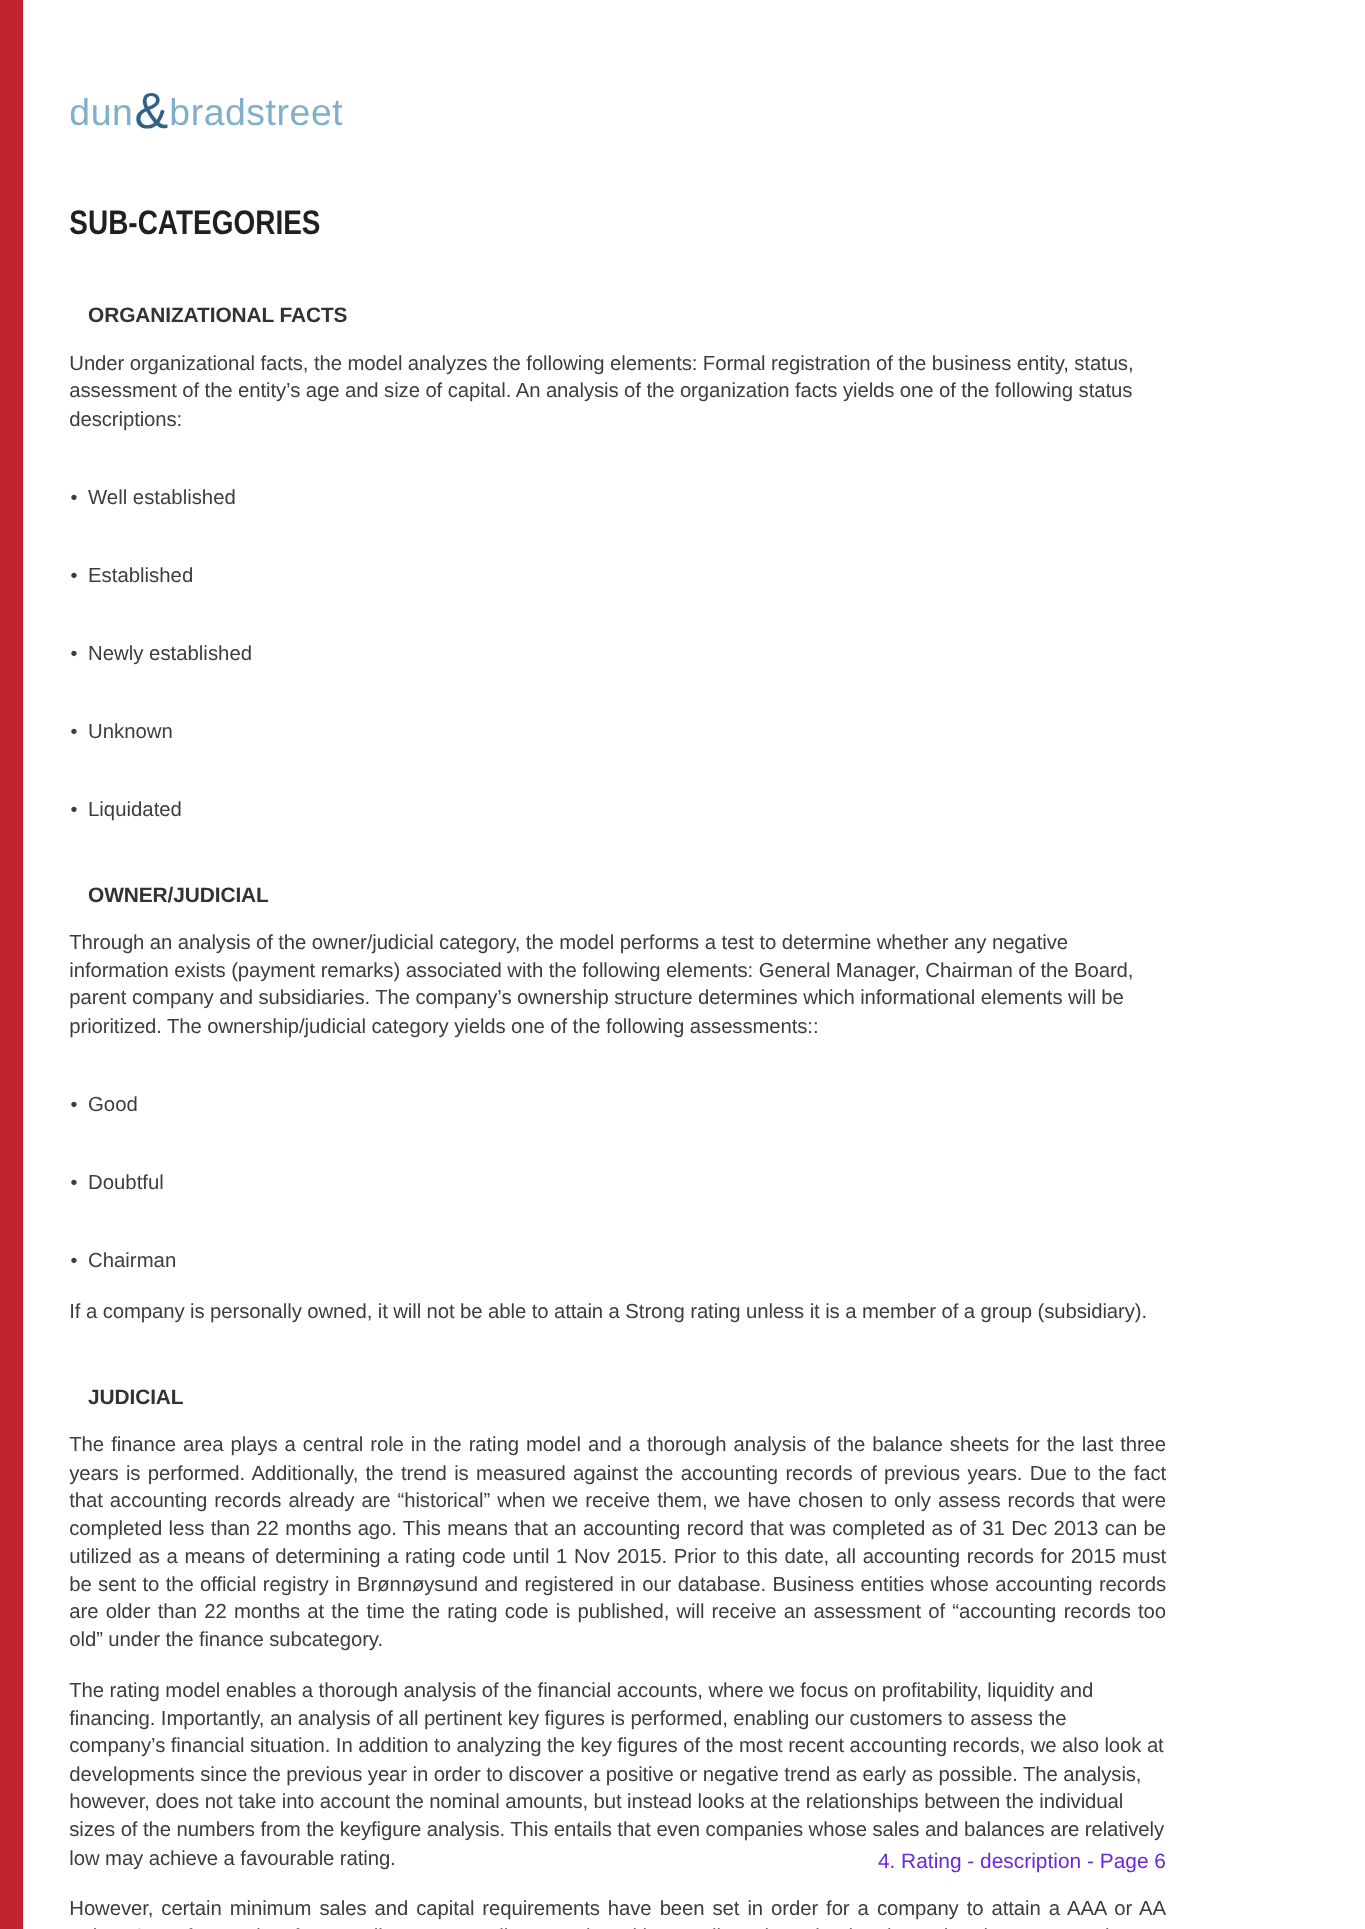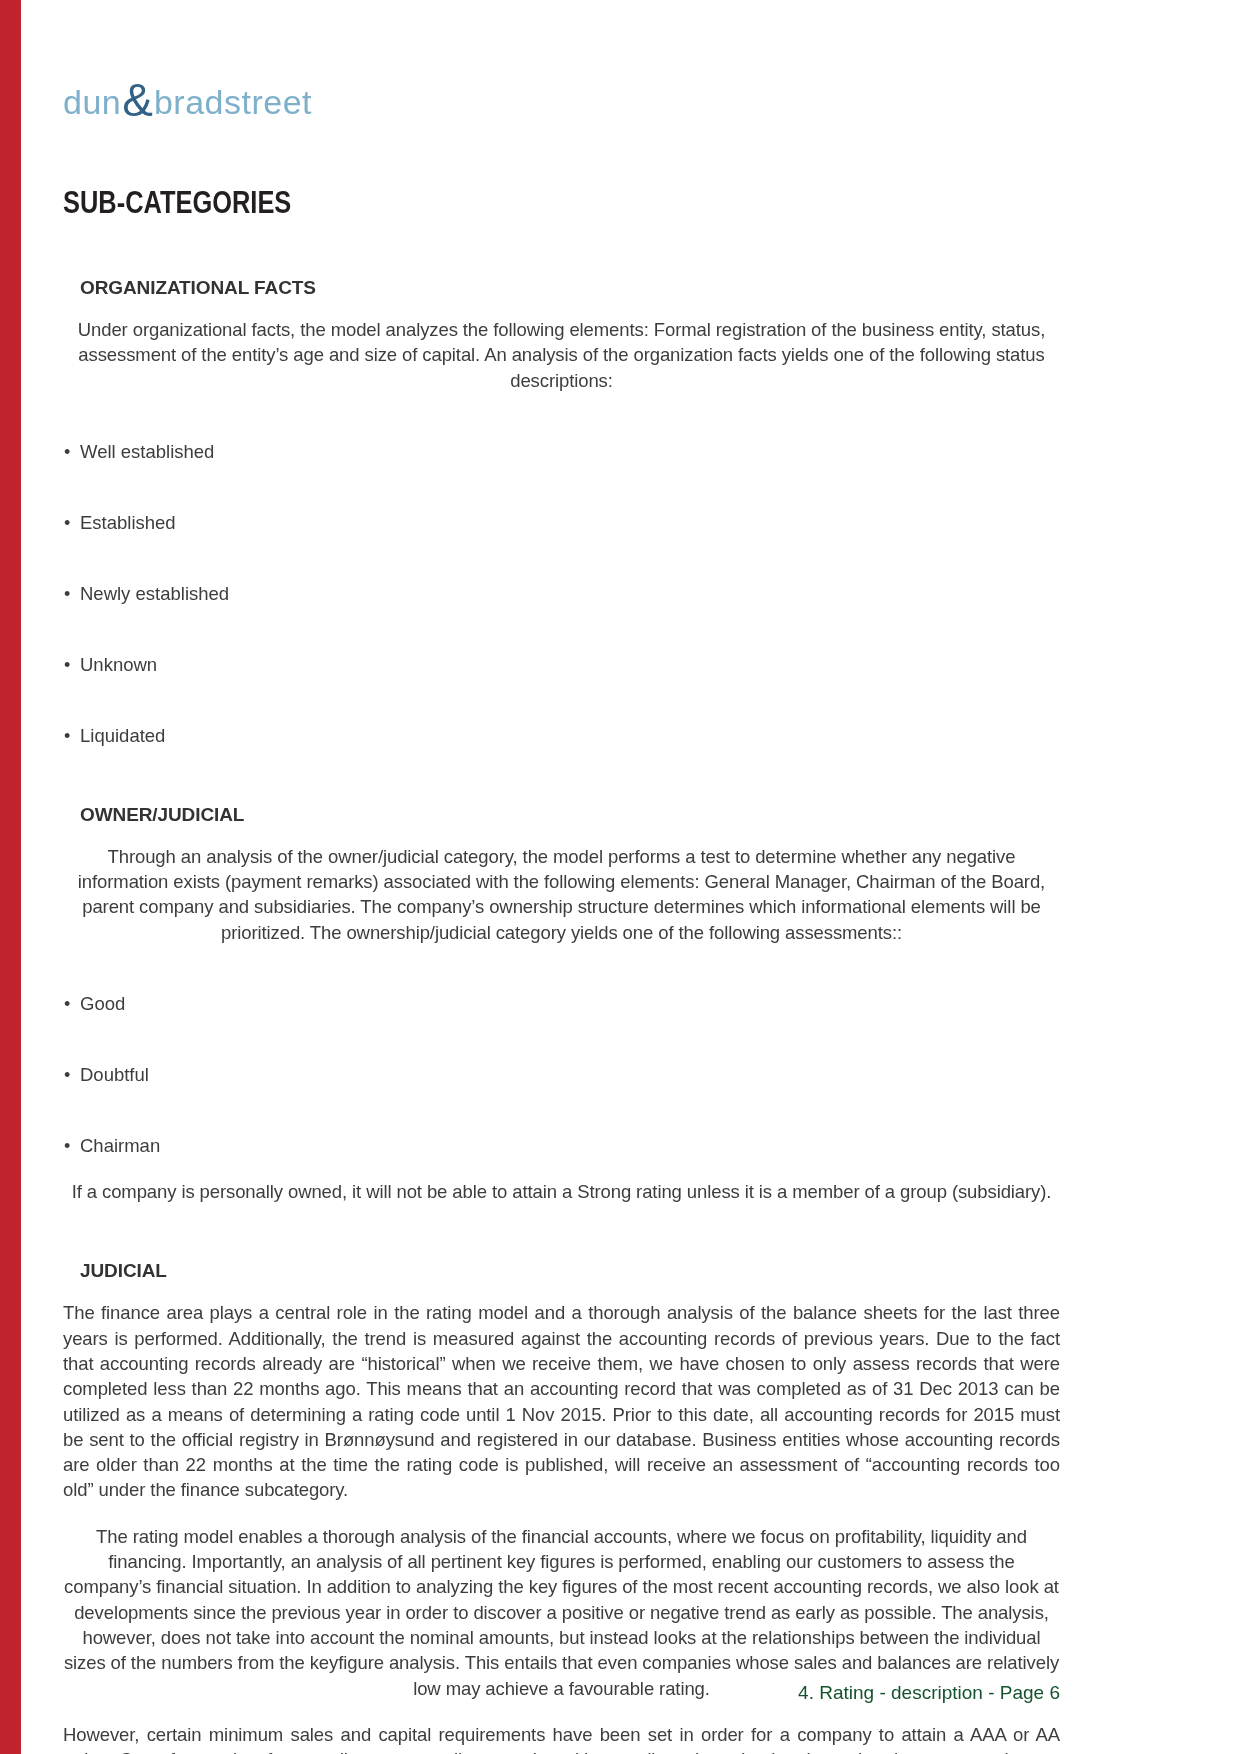--- a/index.html
+++ b/index.html
@@ -39,41 +39,41 @@
     transform:scaleX(0.82);transform-origin:left center;
     white-space:nowrap;
   }
   .section{margin-top:54px;}
   .section h3{
     margin:17px;font-size:19px;font-weight:bold;color:#333333;
     line-height:25px;letter-spacing:-0.1px;
   }
   .section p{
     margin:0;font-size:18.5px;color:#3d3d3d;
-    line-height:25.3px;letter-spacing:-0.1px;text-align:center;
+    line-height:25.3px;letter-spacing:-0.1px;
   }
   .section p.justified{text-align:justify;}
   .section p.spaced{margin-top:21px;}
   ul.bullets{
     list-style:none;margin:25px 0 0 0;padding:0;
   }
   ul.bullets li{
     position:relative;
     padding-left:17px;
     font-size:18.5px;color:#3d3d3d;line-height:24px;margin-top:47px;
   }
   ul.bullets li::before{
     content:"•";
     position:absolute;left:1px;top:0;
     color:#3d3d3d;font-size:18px;line-height:24px;
   }
   .page-footer{
     position:absolute;
     right:181px;top:1682px;
-    font-size:19px;color:#14532d;letter-spacing:0;
+    font-size:19px;color:#6d28d9;letter-spacing:0;
   }
 </style>
 </head>
 <body>
 
 <div class="page">
   <div class="accent-bar"></div>
 
   <div class="content">
 

